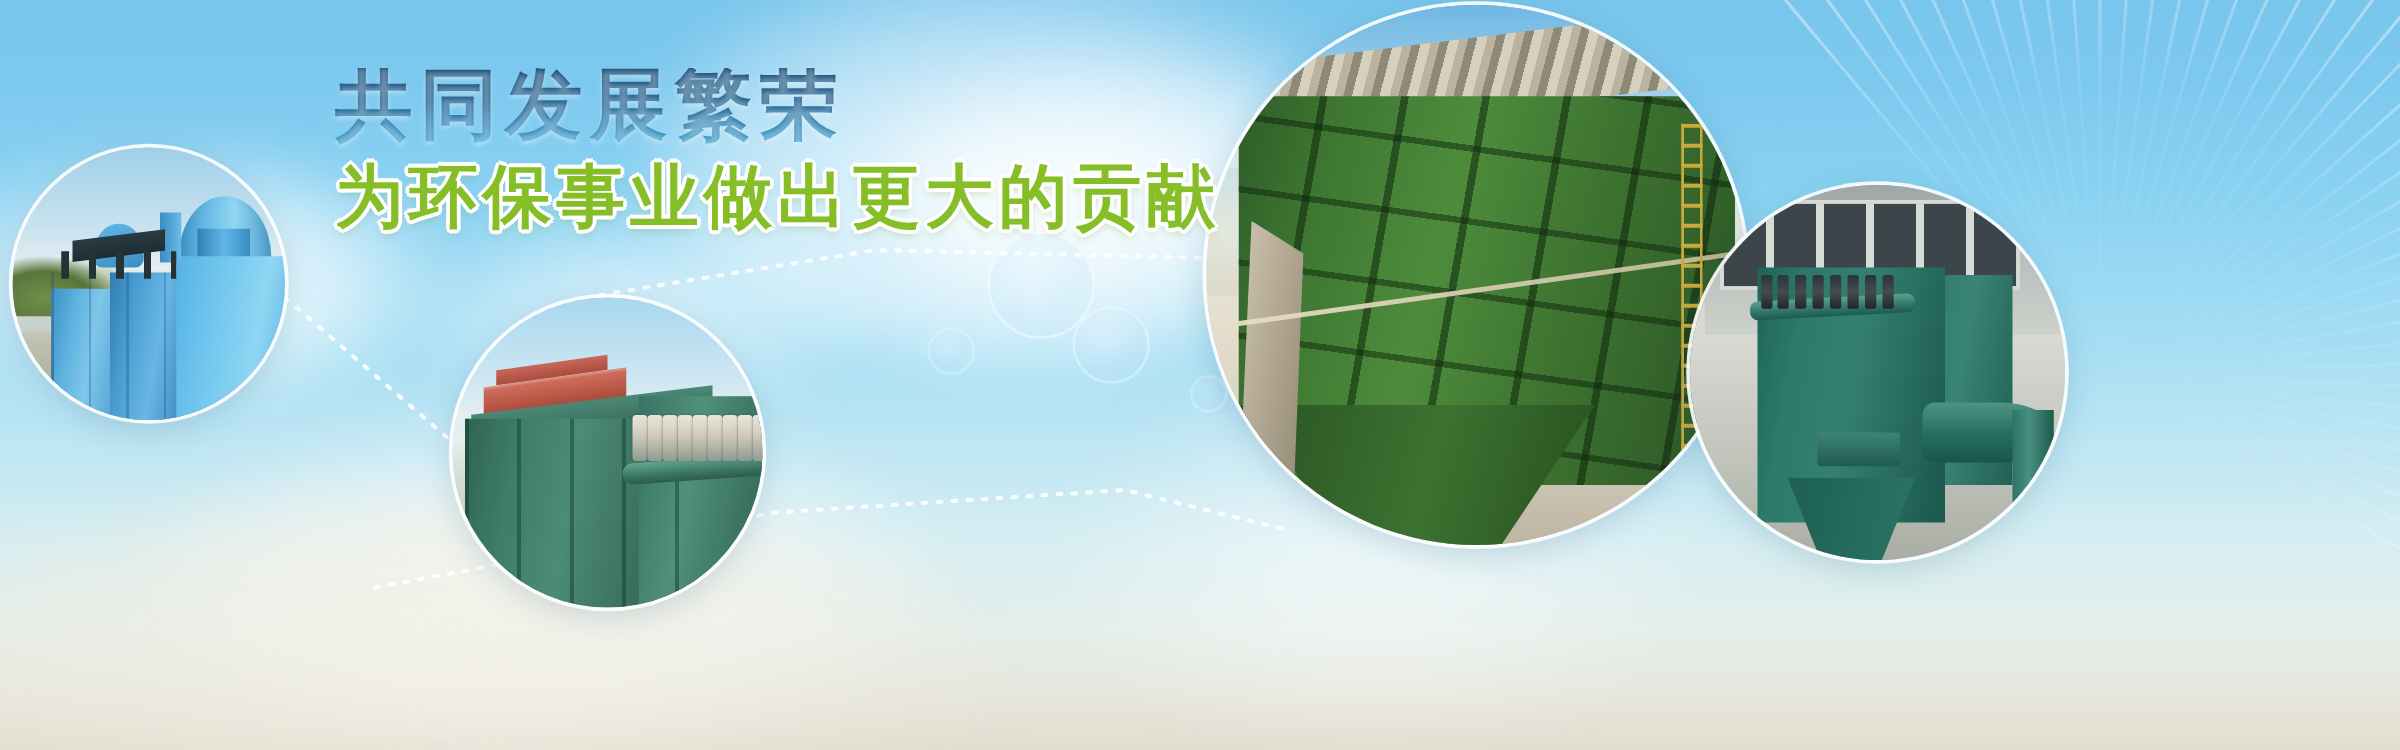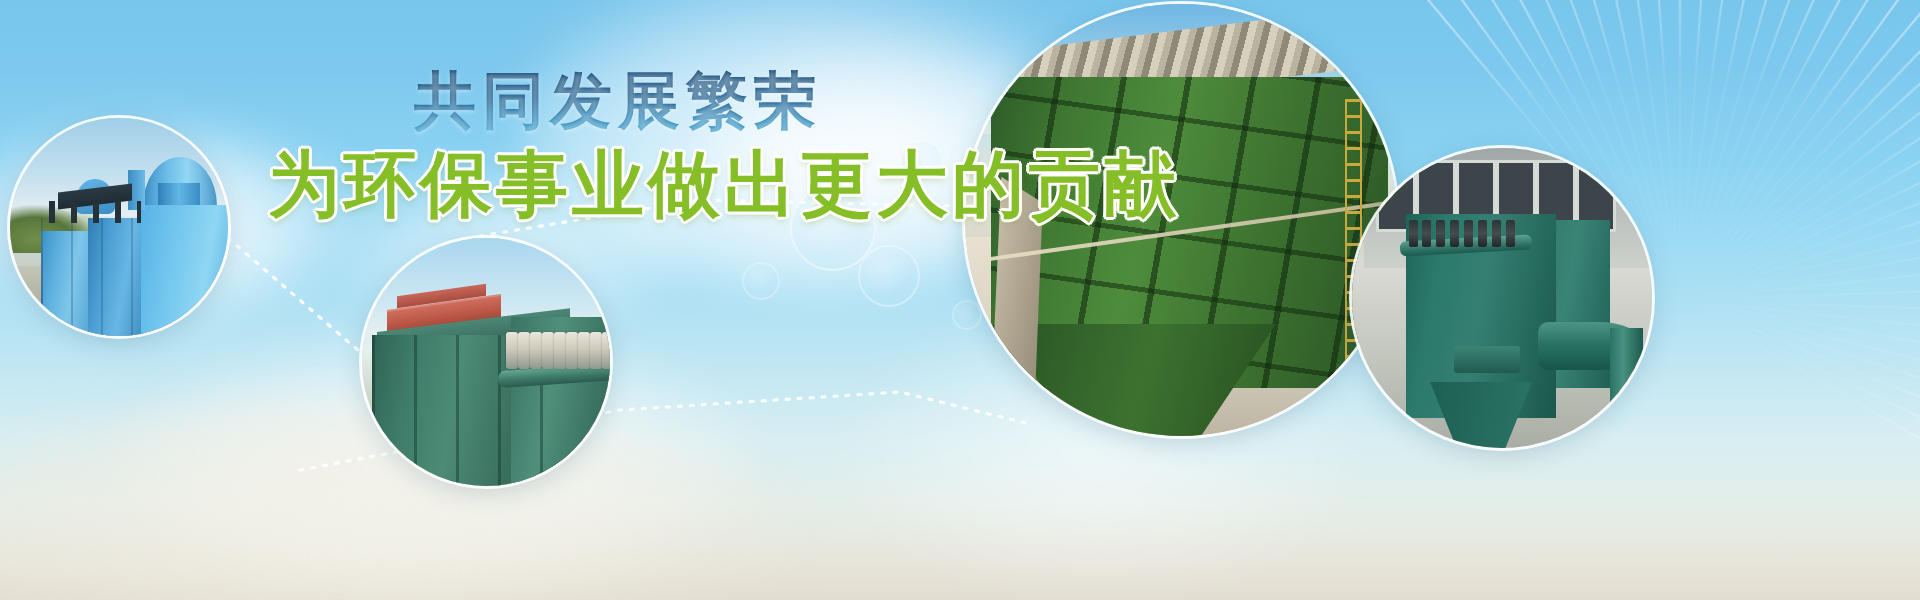--- a/index.html
+++ b/index.html
@@ -255,28 +255,27 @@
     font-weight: bold;
     font-size: 62px;
     line-height: 1.0;
     letter-spacing: 6px;
     color: #1a5f8f;
     background: linear-gradient(to bottom, #1d4f7a 0%, #1c5c8c 45%, #2e87b8 78%, #3ea0cc 100%);
     -webkit-background-clip: text;
     background-clip: text;
     -webkit-text-fill-color: transparent;
     text-shadow: 0 2px 4px rgba(255,255,255,.35);
-    margin: 16px;
+    margin: 0;
     white-space: nowrap;
-    text-align: center;
   }
   .line-cn-2 {
     font-family: "Liberation Sans", "DejaVu Sans", sans-serif;
     font-weight: bold;
-    font-size: 72px;
+    font-size: 55px;
     line-height: 1.0;
     letter-spacing: 4px;
     margin: 14px 0 0 0;
     color: #86be28;
     white-space: nowrap;
     text-shadow:
       -2px -2px 0 #ffffff,  2px -2px 0 #ffffff,
       -2px  2px 0 #ffffff,  2px  2px 0 #ffffff,
        0   -3px 0 #ffffff,  0    3px 0 #ffffff,
       -3px  0   0 #ffffff,  3px  0   0 #ffffff,

